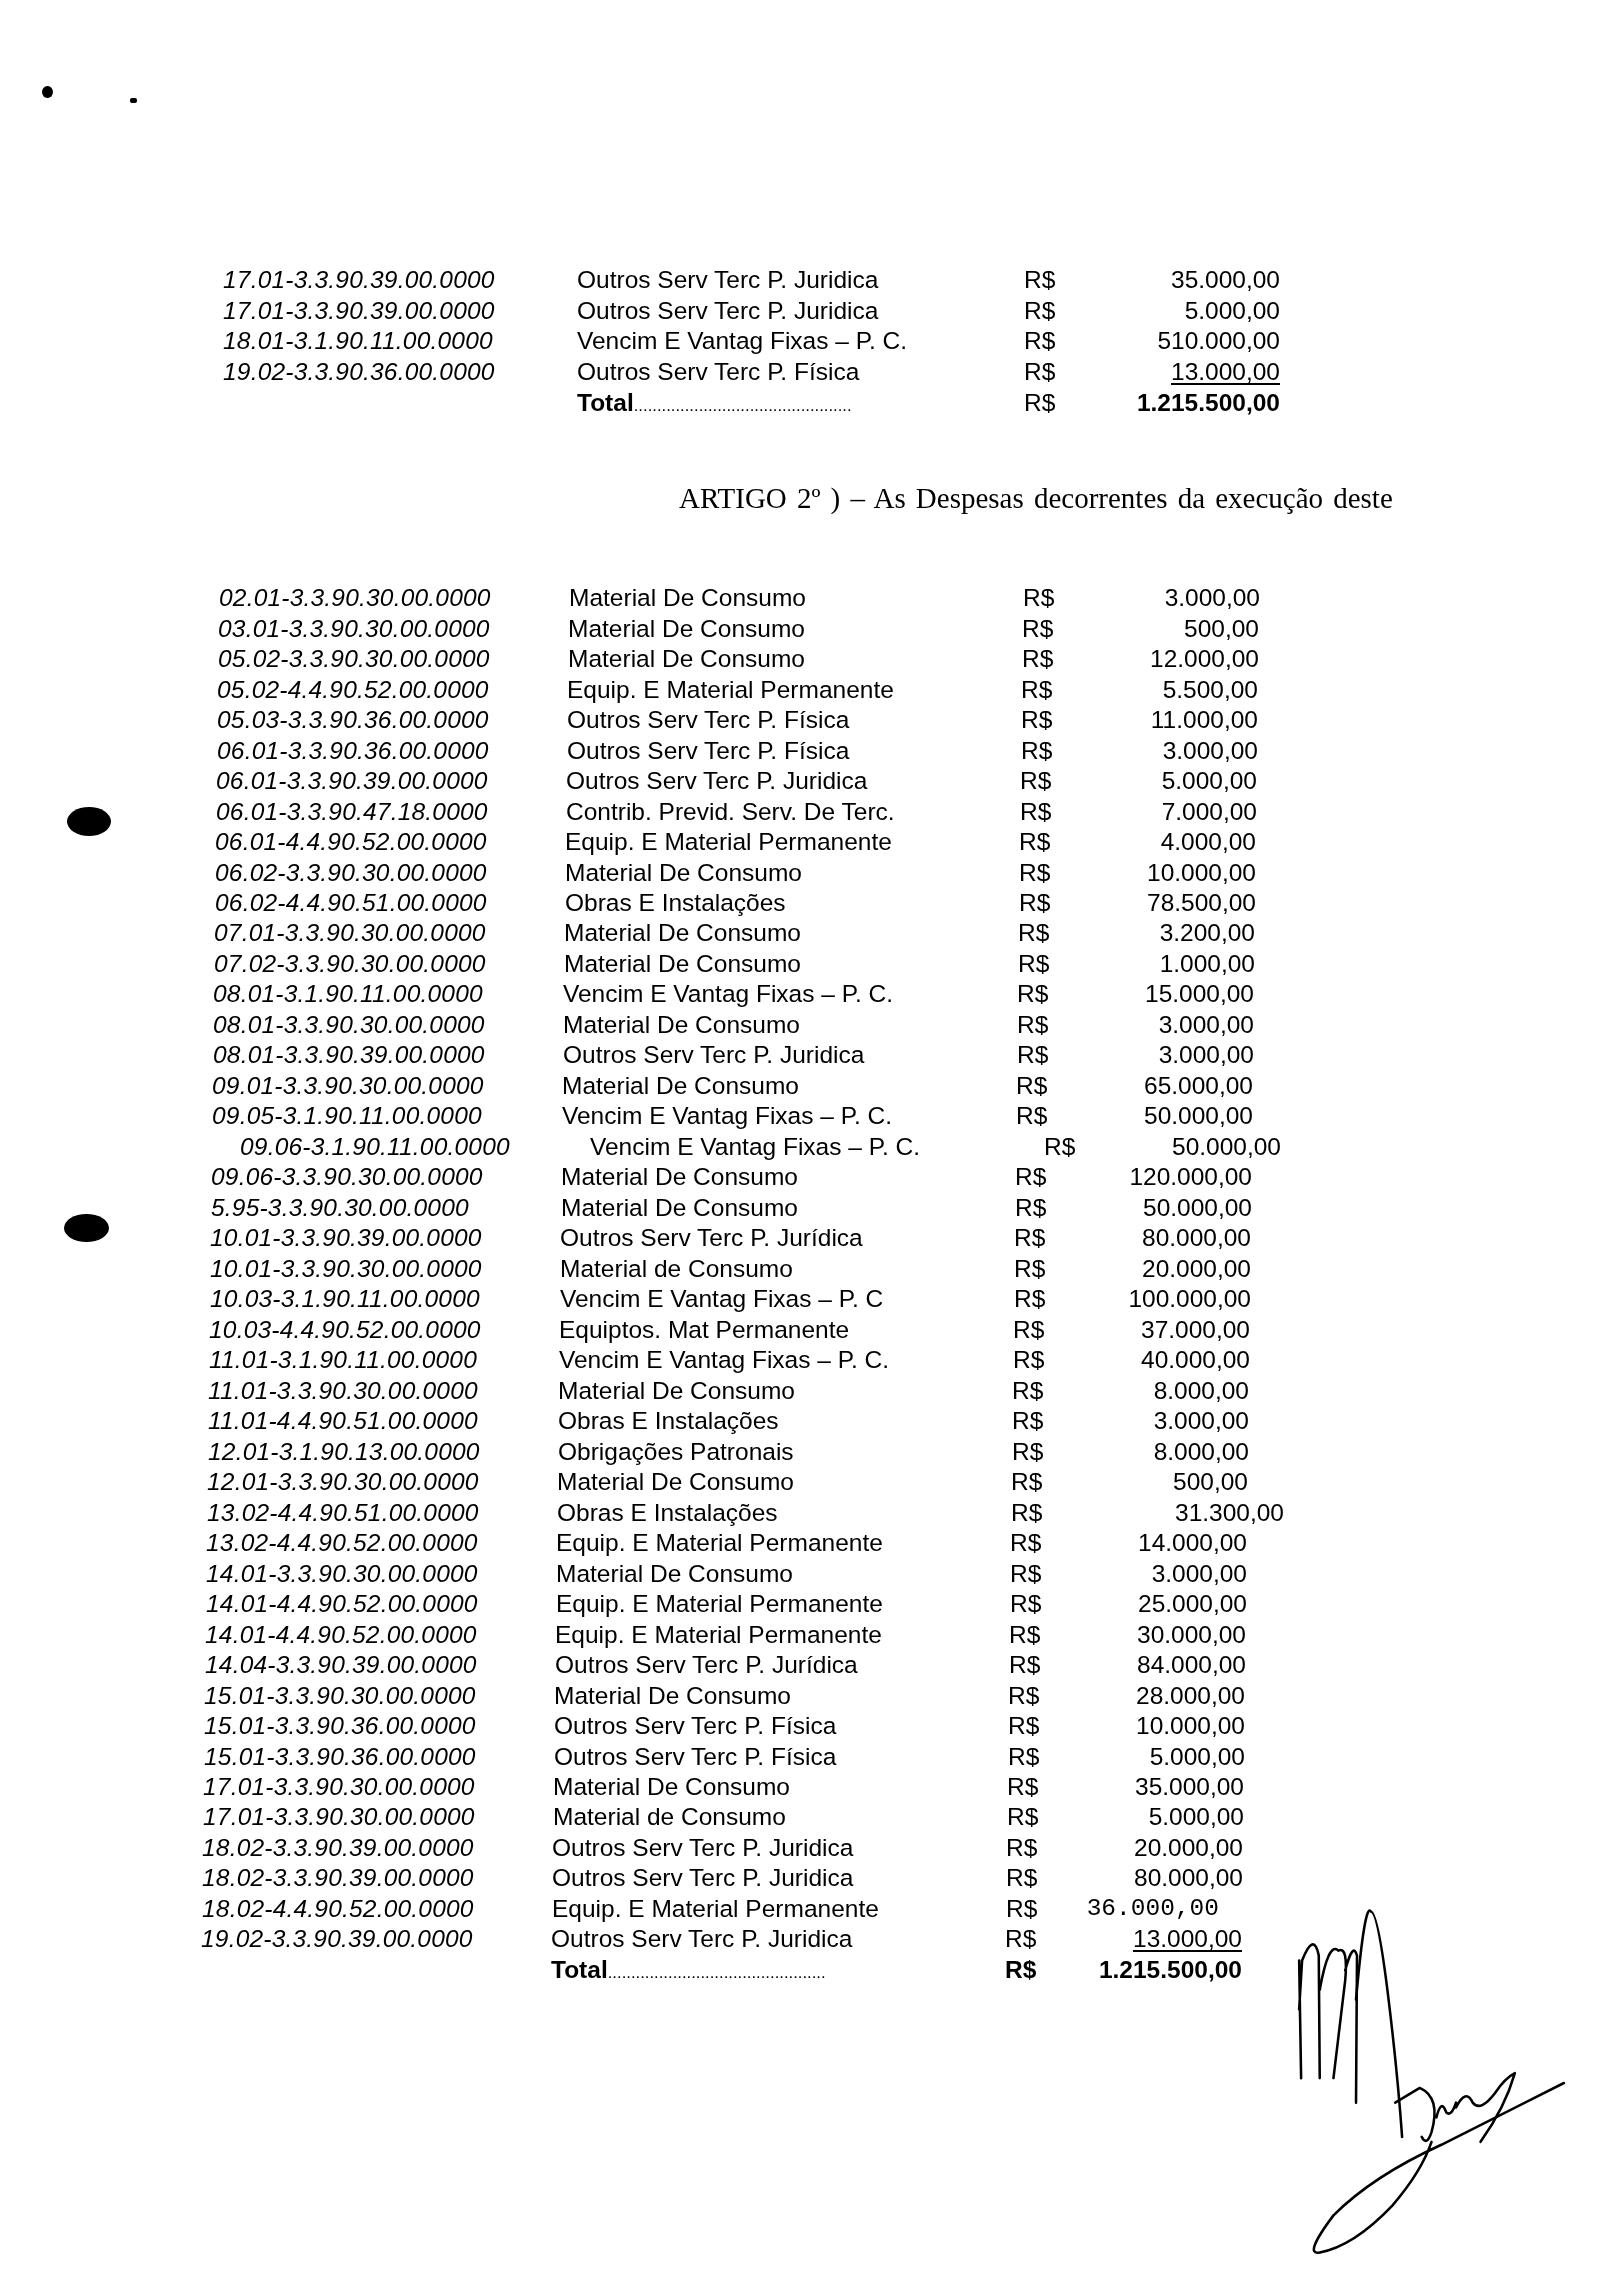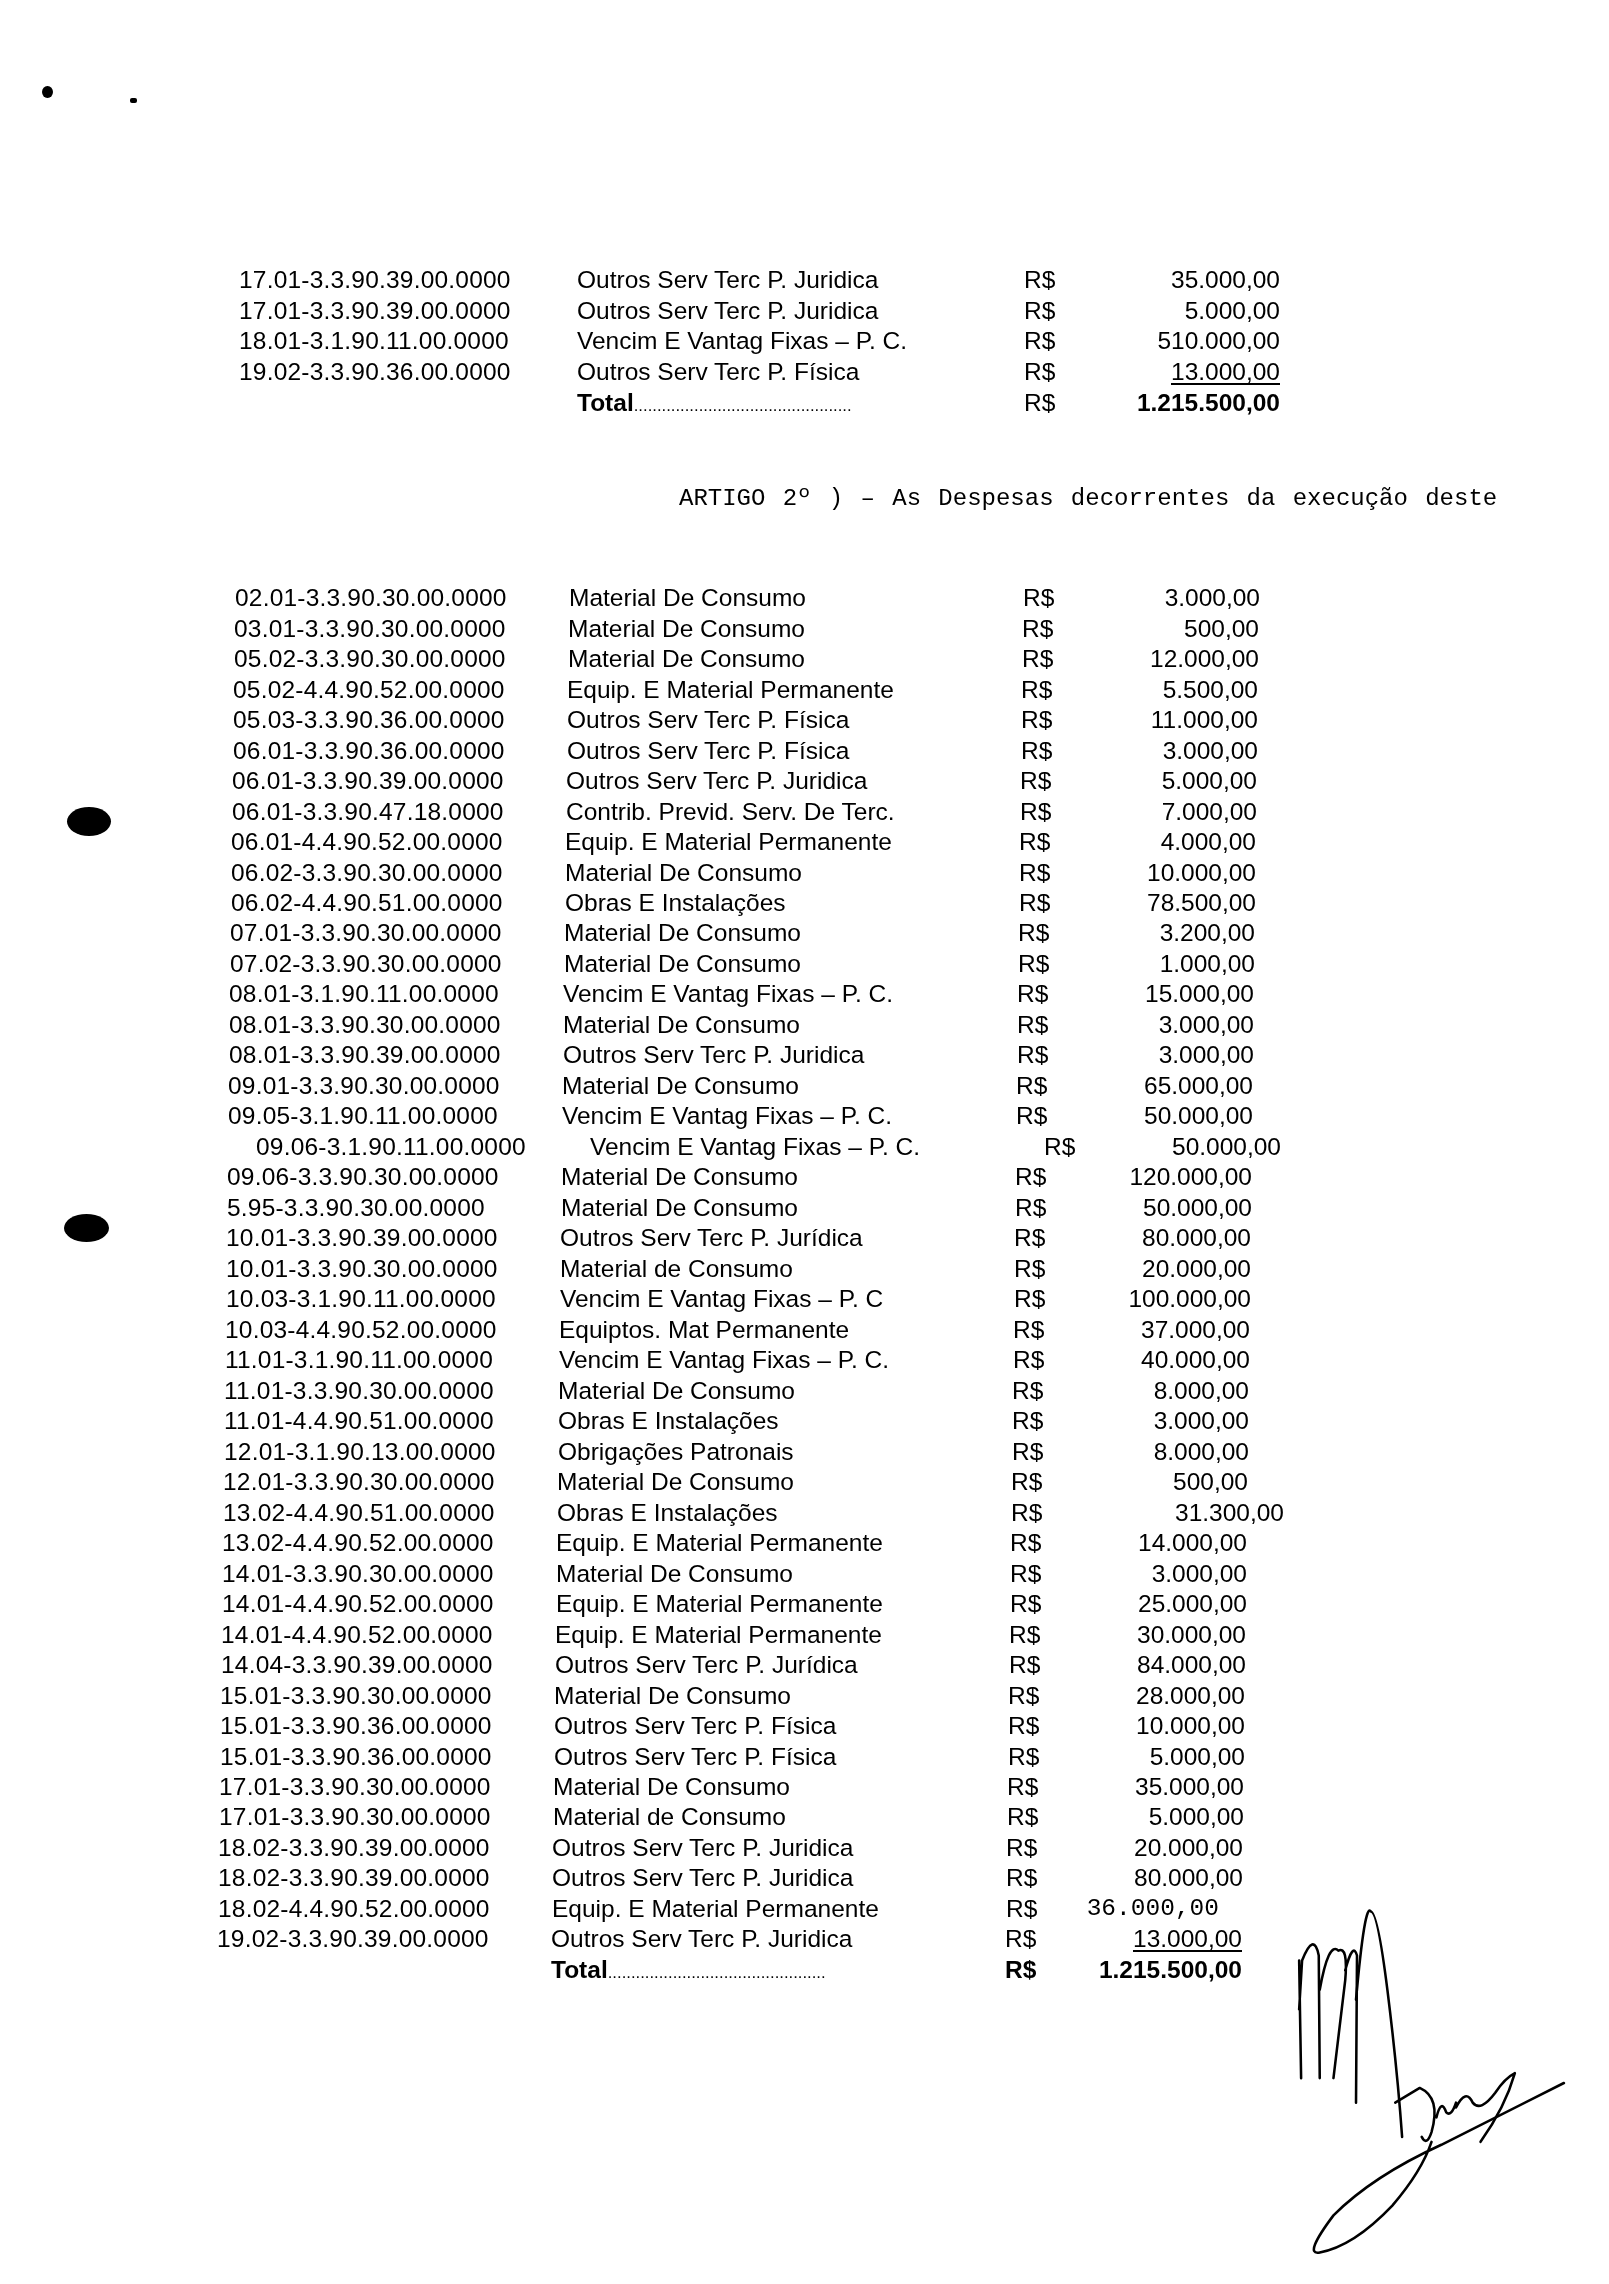--- a/index.html
+++ b/index.html
@@ -1,27 +1,27 @@
 <!DOCTYPE html>
 <html><head>
 <meta charset="utf-8">
 <style>
   html, body { margin: 0; padding: 0; background: #ffffff; }
   body { width: 1609px; height: 2285px; position: relative; overflow: hidden; color: #000; }
   .page { position: absolute; left: 0; top: 0; width: 1609px; height: 2285px; background: #fff; }
   .mark { position: absolute; background: #000; border-radius: 50%; }
   .row { position: absolute; height: 30px; font-family: "Liberation Sans", sans-serif; font-size: 24.5px; line-height: 30px; white-space: nowrap; }
-  .code { position: absolute; left: 16px; top: 0; letter-spacing: 0.2px; }
+  .code { position: absolute; left: 0; top: 0; letter-spacing: 0.2px; font-style: italic; }
   .desc { position: absolute; top: 0; }
   .cur { position: absolute; top: 0; }
   .val { position: absolute; top: 0; text-align: right; width: 216px; }
   .val.under span { text-decoration: underline; text-underline-offset: 2.9px; }
   .bold { font-weight: bold; }
   .dots { letter-spacing: 0px; }
-  .article { position: absolute; font-family: Liberation Mono, monospace; font-size: 24px; line-height: 31px; white-space: nowrap; }
+  .article { position: absolute; font-family: Liberation Serif, serif; font-size: 29px; line-height: 31px; white-space: nowrap; }
   .sig { position: absolute; left: 1255px; top: 1882px; width: 355px; height: 403px; }
 </style>
 </head>
 <body>
 
 <div class="page">
 
   <div class="mark" style="left:42px;top:86px;width:10.8px;height:11.8px;"></div>
   <div class="mark" style="left:130px;top:98px;width:6.9px;height:4.9px;border-radius:2px;"></div>
 

